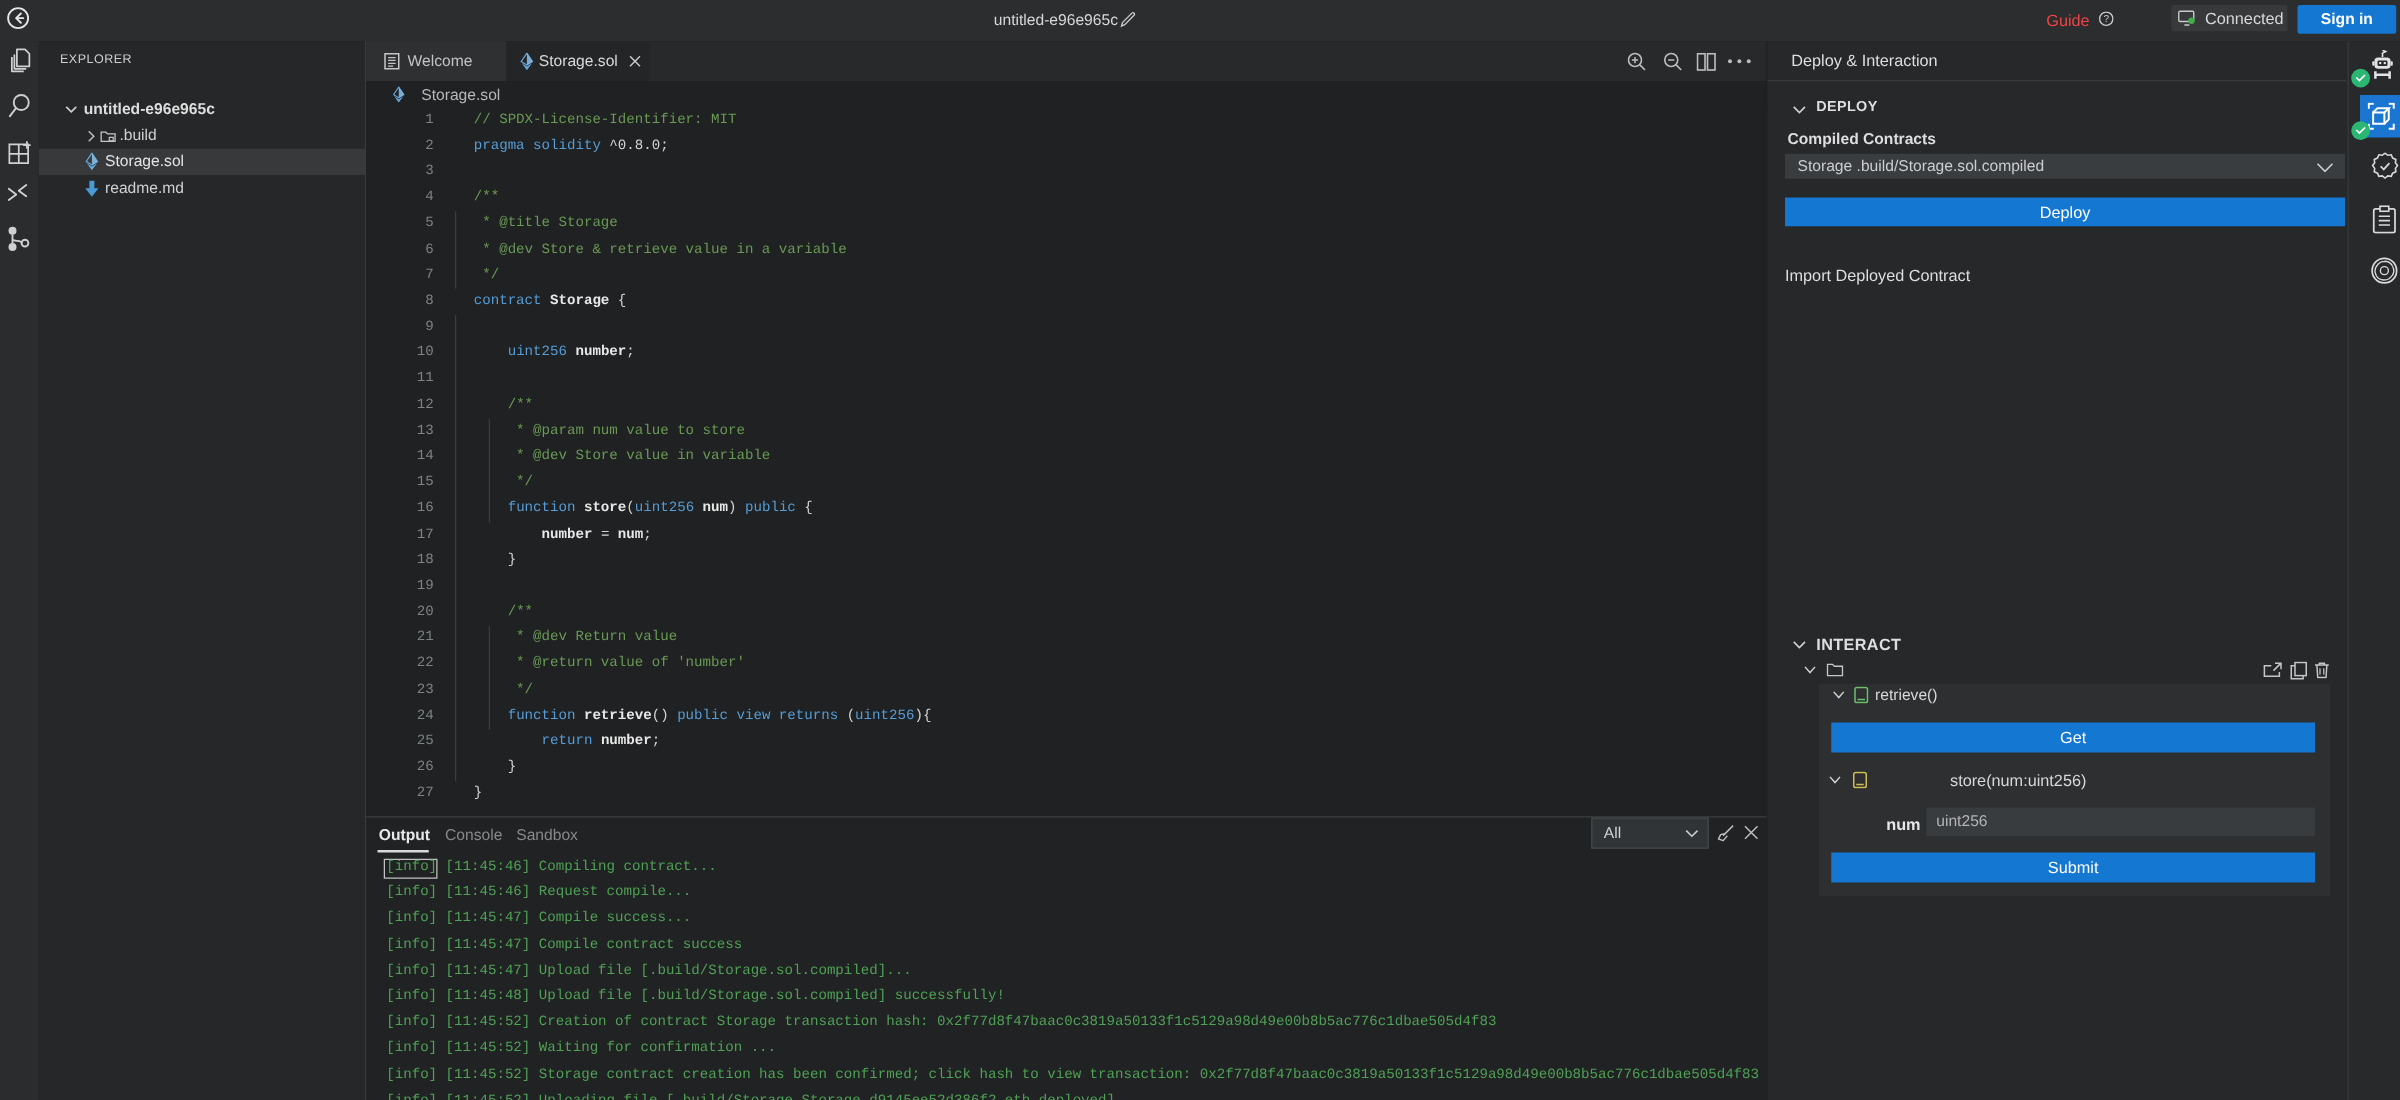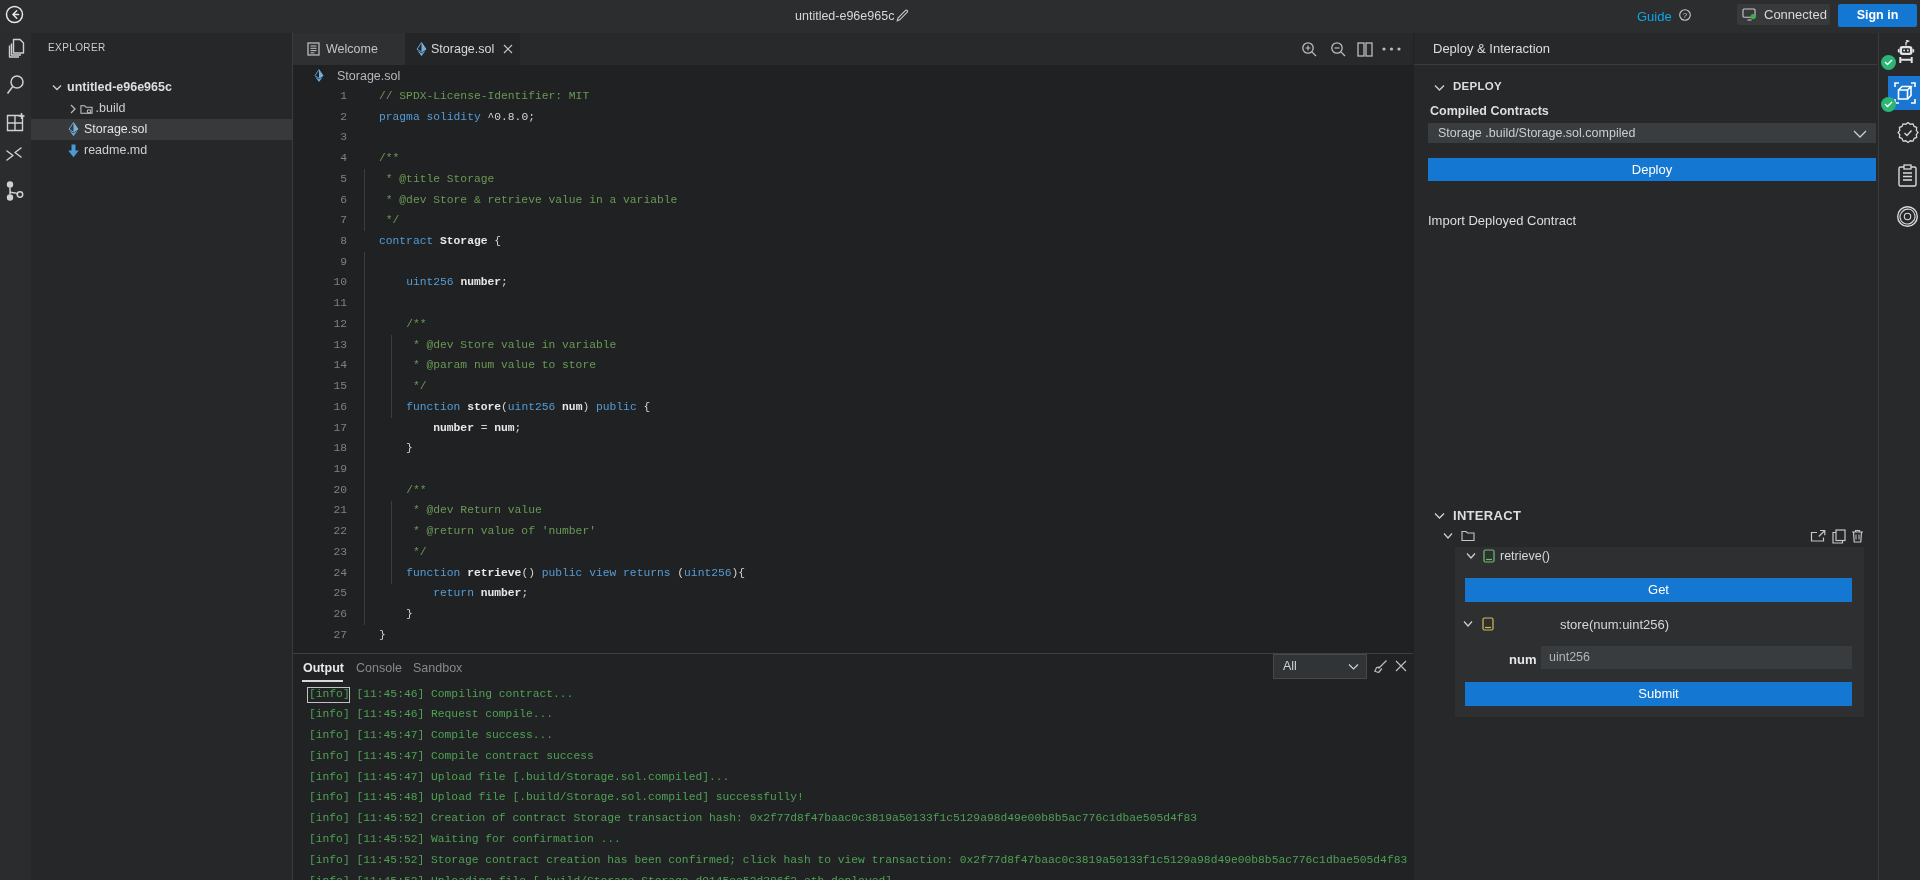--- a/index.html
+++ b/index.html
@@ -52,21 +52,21 @@
         <path d="M11.7 5.8 L7.9 9.5 L11.7 13.2 M7.9 9.5 H13.6" fill="none" stroke="#e6e7e8" stroke-width="1.5" stroke-linecap="round" stroke-linejoin="round"></path>
       </svg>
     <div id="title" class="abs">untitled-e96e965c</div>
     <svg class="abs" style="left:895px;top:8px" width="15" height="15" viewBox="0 0 15 15">
         <path d="M2.2 12.8 L3 10 L10.5 2.5 A1.1 1.1 0 0 1 12.2 2.5 A1.1 1.1 0 0 1 12.2 4.2 L4.8 11.8 L2.2 12.8 Z" fill="none" stroke="#c9cacb" stroke-width="1.1"></path>
       </svg>
     <svg class="abs" style="left:1679px;top:9px" width="12" height="12" viewBox="0 0 12 12">
         <circle cx="6" cy="6" r="5.3" fill="none" stroke="#c9cacb" stroke-width="1.1"></circle>
         <text x="6" y="8.7" font-size="8" fill="#c9cacb" text-anchor="middle" font-family="Liberation Sans">?</text>
       </svg>
-    <div class="abs" style="left:1637px;top:0;height:33px;line-height:33px;color:#0ea5e9;font-size:13px">Guide</div>
+    <div class="abs" style="left:1637px;top:0;height:33px;line-height:33px;color:#ef4444;font-size:13px">Guide</div>
     <div class="abs" style="left:1737px;top:4px;width:93px;height:21px;background:#37393b;border-radius:2px">
       <svg class="abs" style="left:5px;top:4px" width="15" height="13" viewBox="0 0 15 13">
           <rect x="1" y="1" width="12" height="8.2" rx="1" fill="none" stroke="#c9cacb" stroke-width="1.1"></rect>
           <path d="M5.5 12 H9.5" stroke="#c9cacb" stroke-width="1.1"></path>
           <circle cx="11.2" cy="8.6" r="2.6" fill="#3fae49"></circle>
         </svg>
       <div class="abs" style="left:27px;top:0;height:21px;line-height:21px;color:#d8d9da;font-size:13px">Connected</div>
     </div>
     <div class="abs" style="left:1838px;top:4px;width:79px;height:23px;background:#1478d2;border-radius:2px;color:#fff;font-size:12.5px;font-weight:bold;text-align:center;line-height:23px">Sign in</div>
   </div>
@@ -214,22 +214,22 @@
     <div></div>
     <div><span class="c">/**</span></div>
     <div><span class="c"> * @title Storage</span></div>
     <div><span class="c"> * @dev Store &amp; retrieve value in a variable</span></div>
     <div><span class="c"> */</span></div>
     <div><span class="k">contract</span> <span class="i">Storage</span> {</div>
     <div></div>
     <div>    <span class="k">uint256</span> <span class="i">number</span>;</div>
     <div></div>
     <div>    <span class="c">/**</span></div>
+    <div><span class="c">     * @param num value to store</span></div>
     <div><span class="c">     * @dev Store value in variable</span></div>
-    <div><span class="c">     * @param num value to store</span></div>
     <div><span class="c">     */</span></div>
     <div>    <span class="k">function</span> <span class="i">store</span>(<span class="k">uint256</span> <span class="i">num</span>) <span class="k">public</span> {</div>
     <div>        <span class="i">number</span> = <span class="i">num</span>;</div>
     <div>    }</div>
     <div></div>
     <div>    <span class="c">/**</span></div>
     <div><span class="c">     * @dev Return value</span></div>
     <div><span class="c">     * @return value of 'number'</span></div>
     <div><span class="c">     */</span></div>
     <div>    <span class="k">function</span> <span class="i">retrieve</span>() <span class="k">public view returns</span> (<span class="k">uint256</span>){</div>

